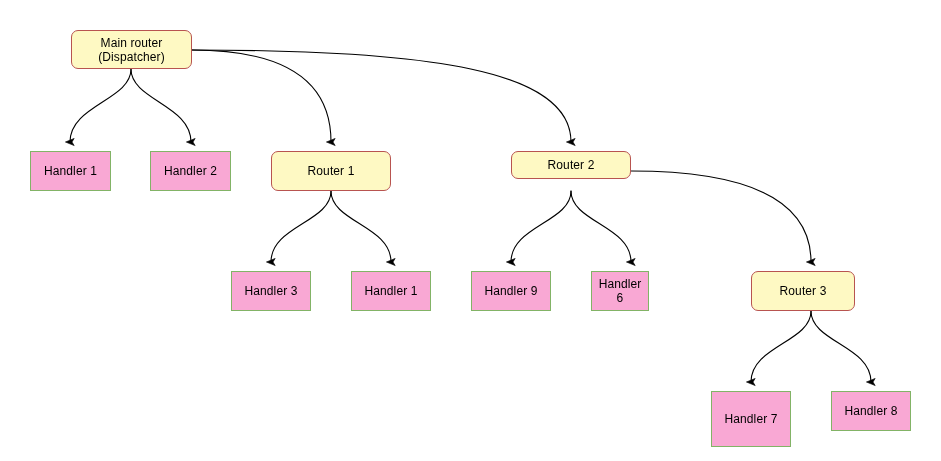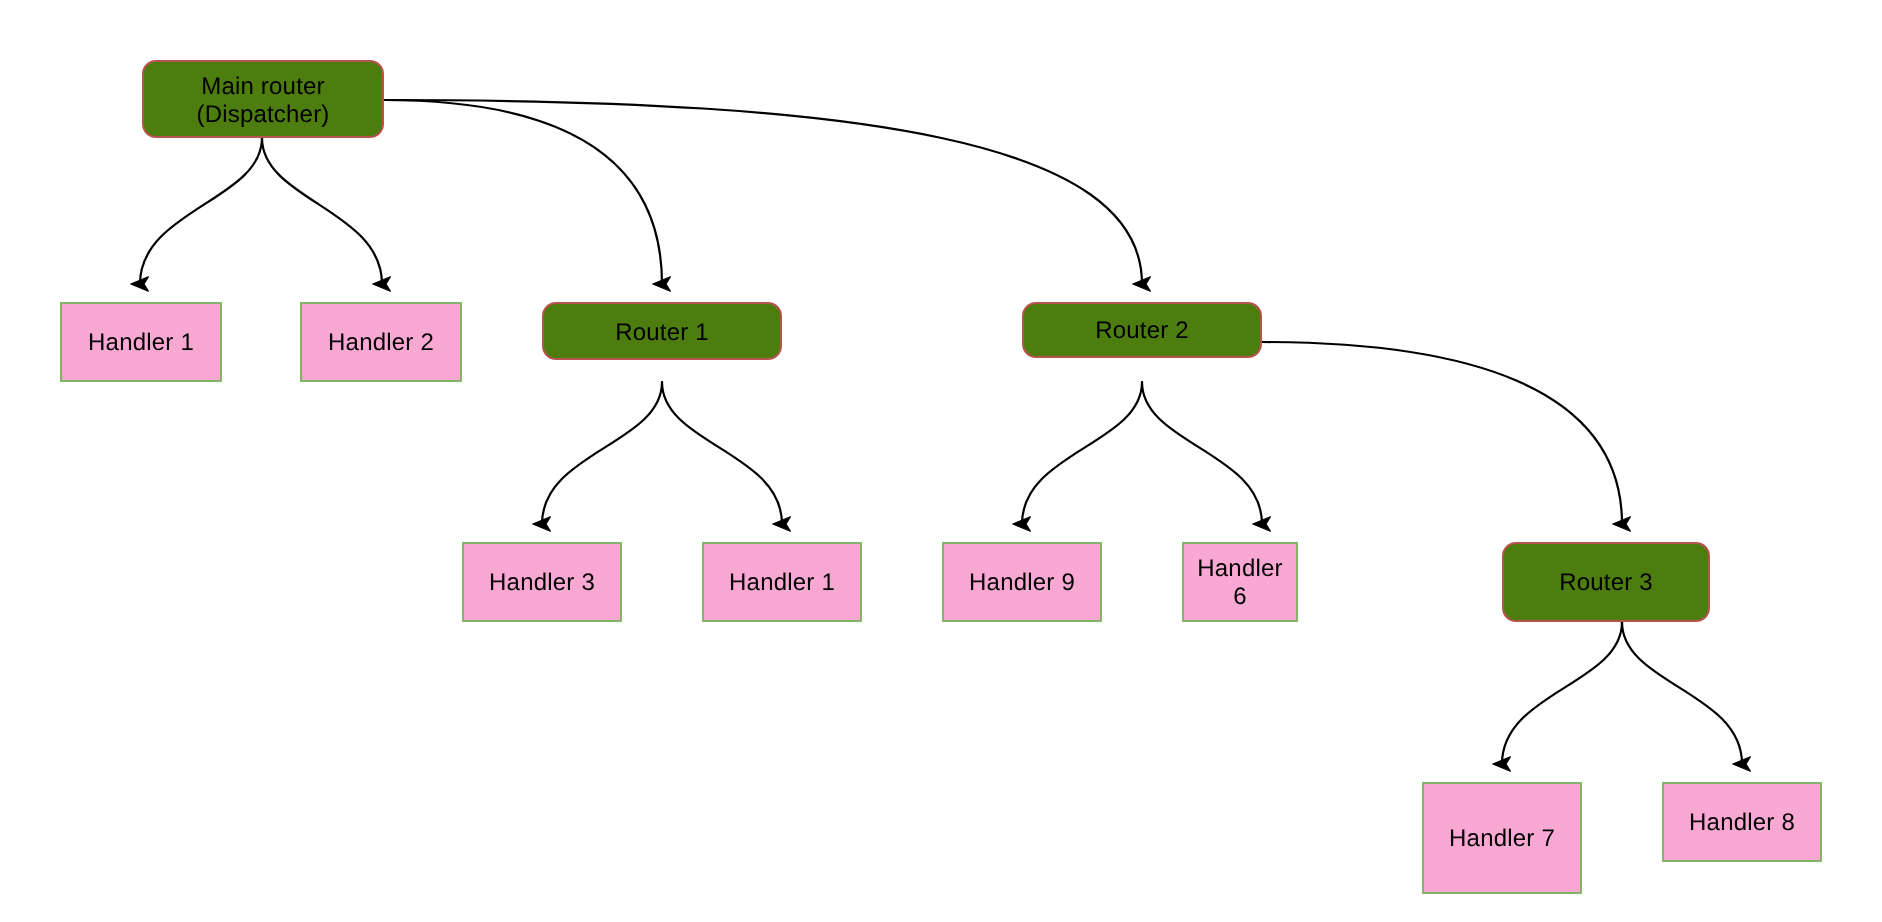--- a/index.html
+++ b/index.html
@@ -31,21 +31,21 @@
     display: flex;
     align-items: center;
     justify-content: center;
     text-align: center;
     font-size: 12px;
     line-height: 14px;
     color: #000000;
     letter-spacing: 0.1px;
   }
   .node-router {
-    background: #4d7c0f;
+    background: #fef9c3;
     border: 1px solid #b85450;
     border-radius: 7px;
   }
   .node-handler {
     background: #f9a8d4;
     border: 1px solid #82b366;
     border-radius: 0;
   }
   .node-label {
     white-space: pre-line;
@@ -80,21 +80,21 @@
       <div class="node node-router" style="left: 71px; top: 30px; width: 121px; height: 39px;">
         <span class="node-label">Main router
 (Dispatcher)</span>
       </div>
       <div class="node node-handler" style="left: 30px; top: 151px; width: 81px; height: 40px;">
         <span class="node-label">Handler 1</span>
       </div>
       <div class="node node-handler" style="left: 150px; top: 151px; width: 81px; height: 40px;">
         <span class="node-label">Handler 2</span>
       </div>
-      <div class="node node-router" style="left: 271px; top: 151px; width: 120px; height: 29px;">
+      <div class="node node-router" style="left: 271px; top: 151px; width: 120px; height: 40px;">
         <span class="node-label">Router 1</span>
       </div>
       <div class="node node-router" style="left: 511px; top: 151px; width: 120px; height: 28px;">
         <span class="node-label">Router 2</span>
       </div>
       <div class="node node-handler" style="left: 231px; top: 271px; width: 80px; height: 40px;">
         <span class="node-label">Handler 3</span>
       </div>
       <div class="node node-handler" style="left: 351px; top: 271px; width: 80px; height: 40px;">
         <span class="node-label">Handler 1</span>

